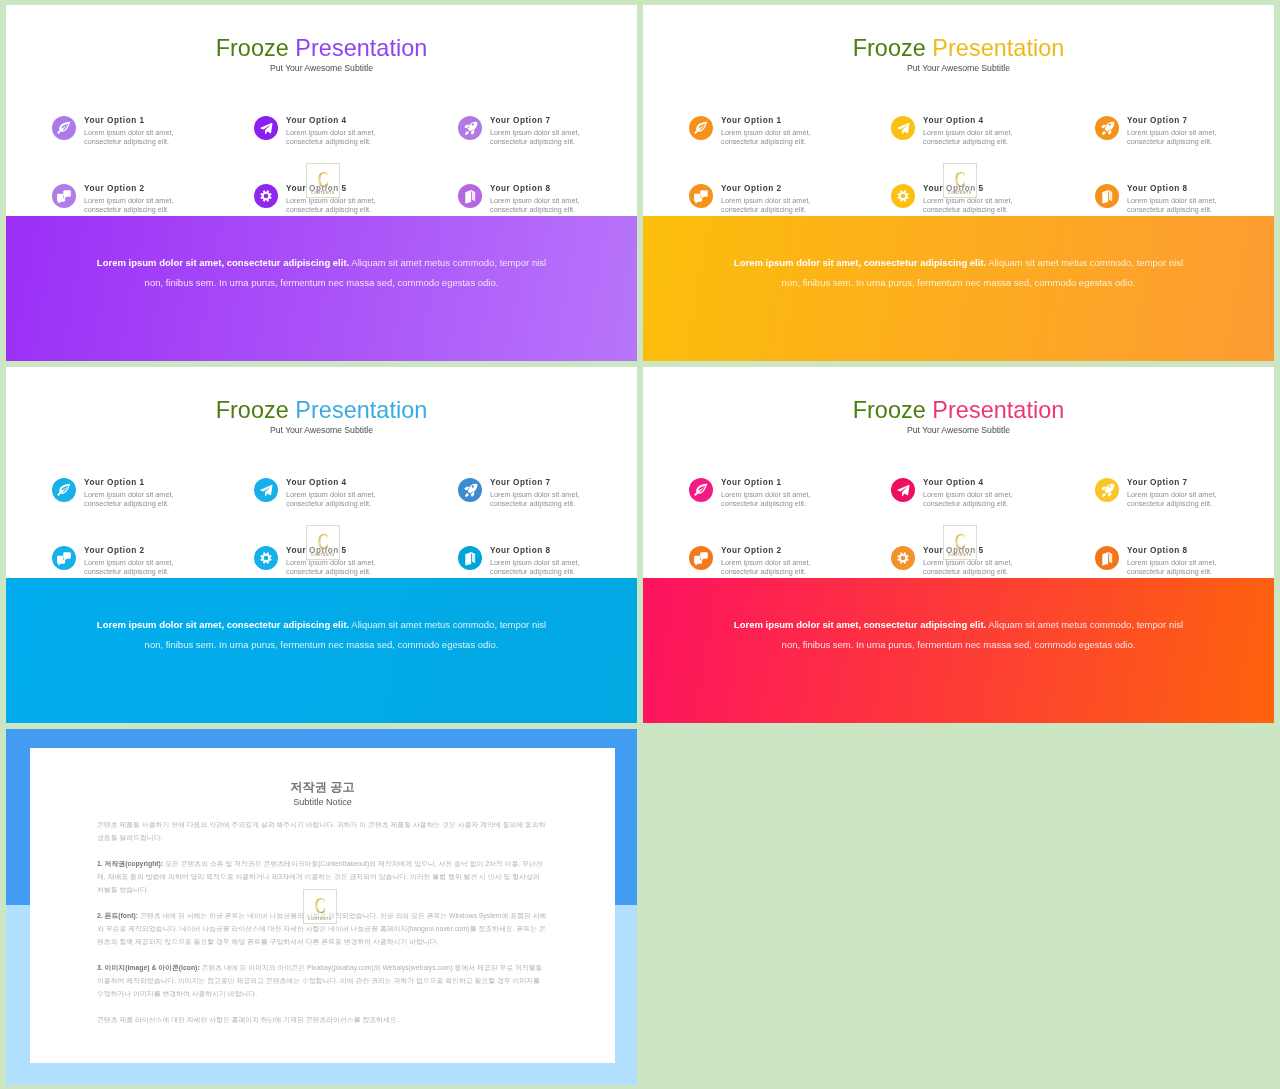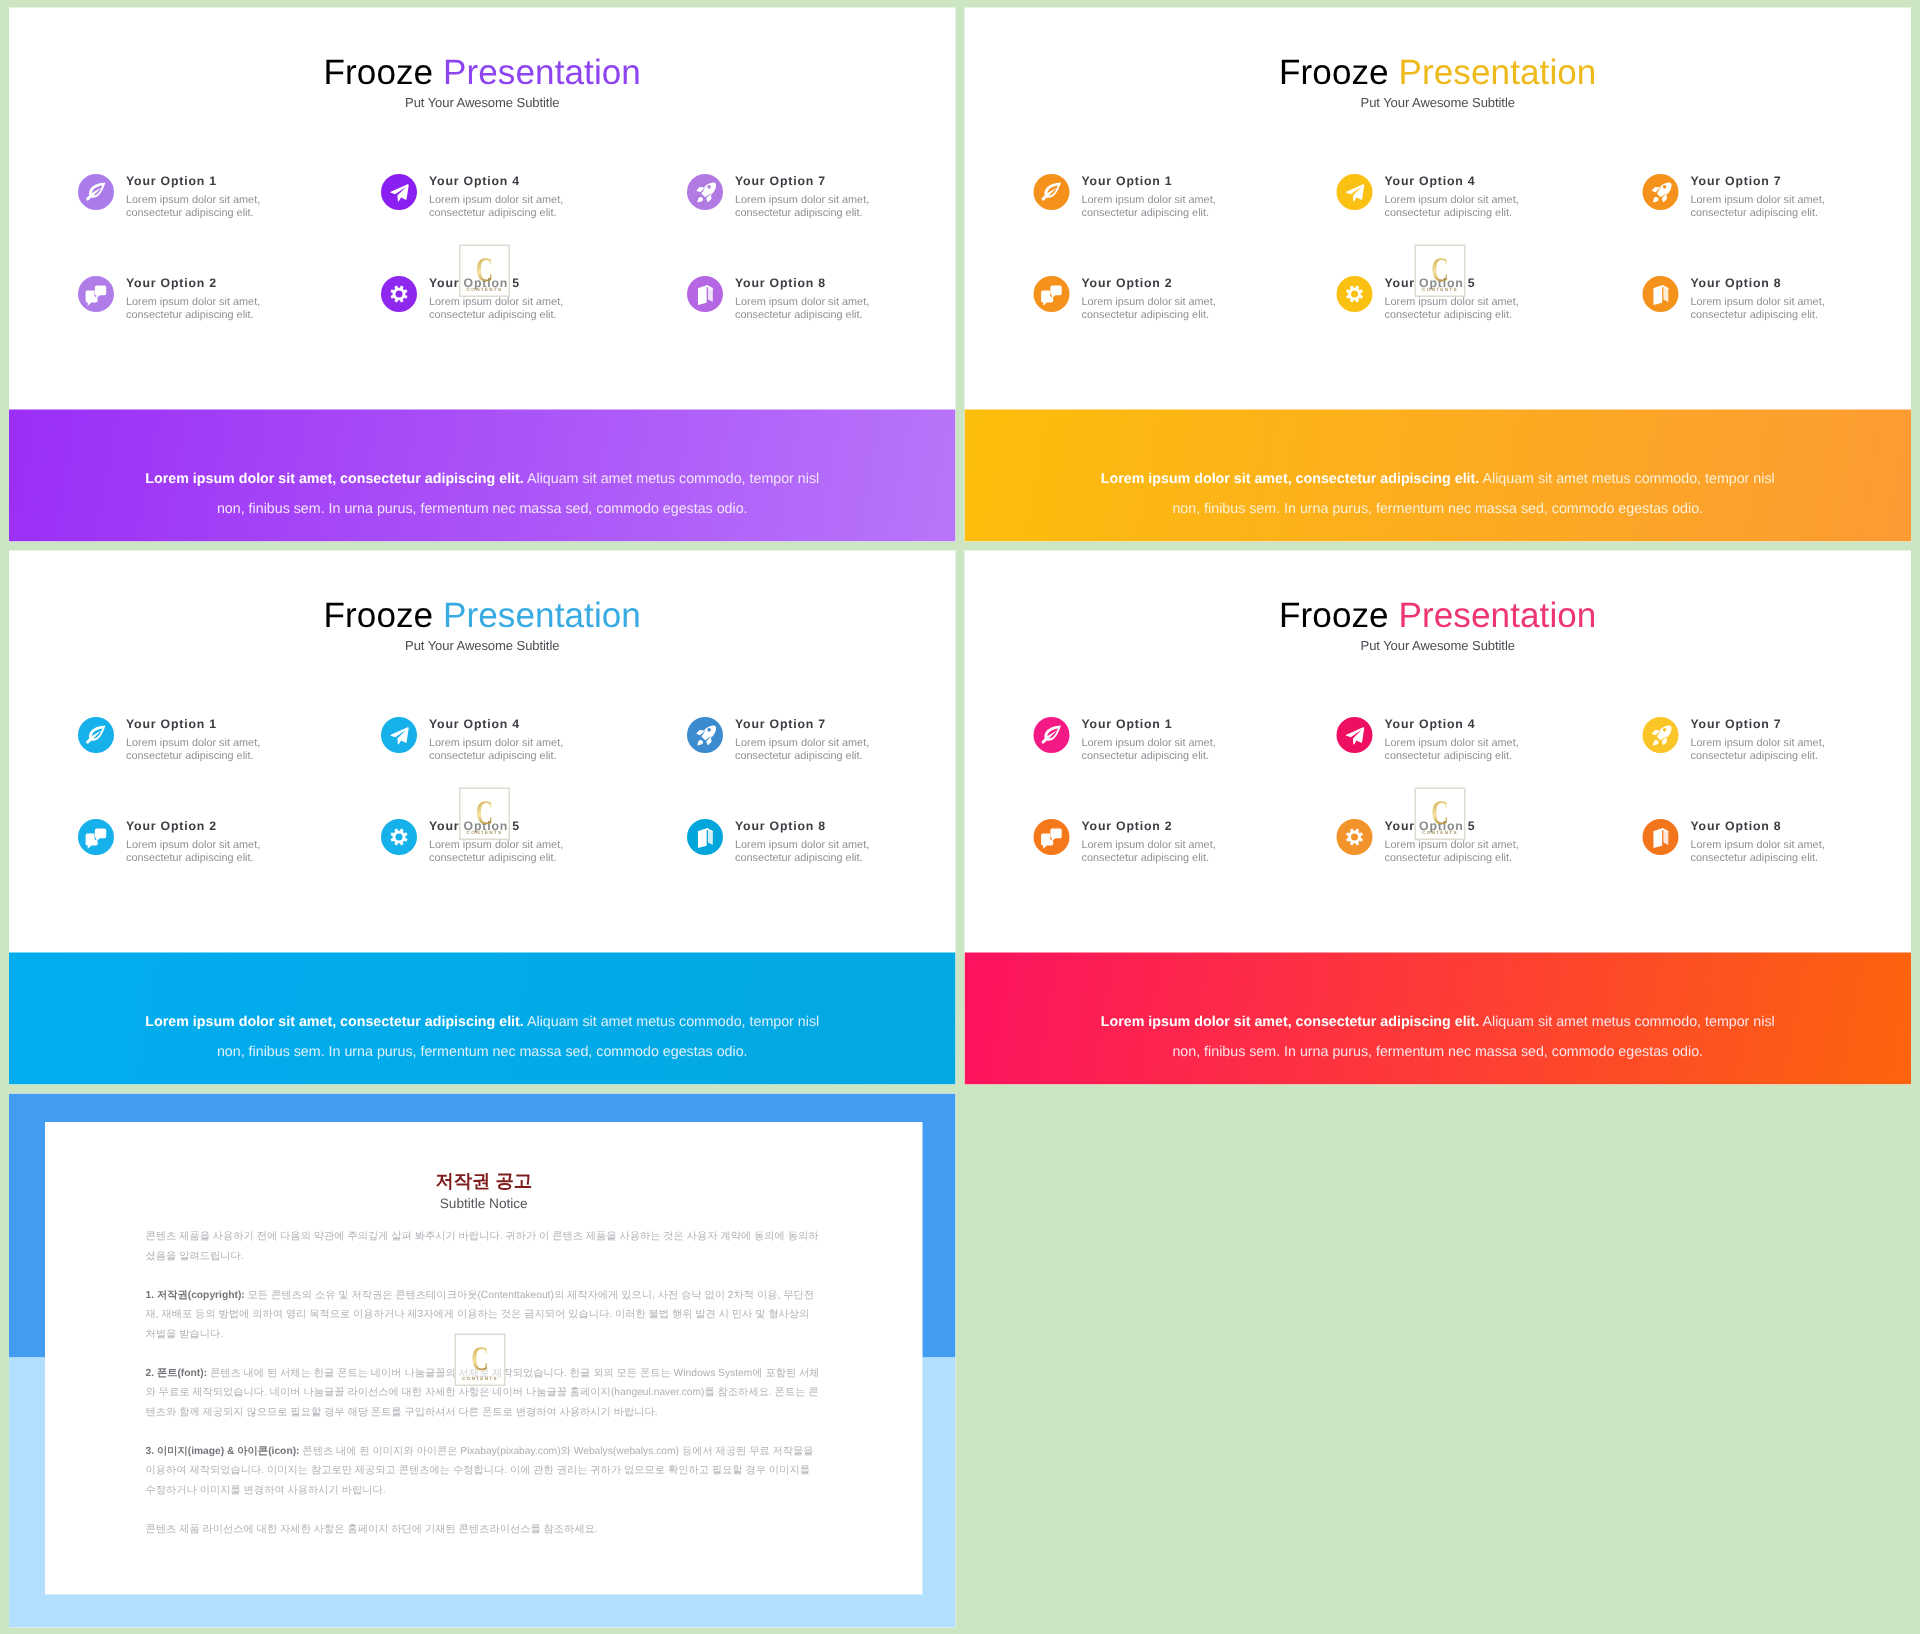--- a/index.html
+++ b/index.html
@@ -10,37 +10,37 @@
   .s-col1{left:6px;width:631px;}
   .s-col2{left:643px;width:631px;}
   .s-row1{top:5px;height:356px;}
   .s-row2{top:367px;height:356px;}
   .s-row3{top:729px;height:356px;}
 
   
   .sl-title{position:absolute;left:0;right:0;top:30px;text-align:center;
       font-size:23.4px;line-height:26px;letter-spacing:0.05px;font-weight:400;
       font-family:"Liberation Sans",sans-serif;white-space:nowrap;}
-  .sl-title .dark{color:#000000;text-align:right;}
+  .sl-title .dark{color:#4d7c0f;text-align:right;}
   .sl-subtitle{position:absolute;left:0;right:0;top:58px;text-align:center;
       font-size:8.7px;line-height:11px;color:#4b4d52;font-weight:400;letter-spacing:-0.05px;}
 
   
   .opts{position:absolute;left:0;top:99px;width:100%;height:110px;}
   .opt{position:absolute;width:180px;height:62px;}
   .opt .circ{position:absolute;left:0;top:12px;width:24px;height:24px;border-radius:50%;
       display:block;}
   .opt .circ svg{position:absolute;left:0;top:0;width:24px;height:24px;}
   .opt .otitle{position:absolute;left:32px;top:12px;font-size:8.2px;font-weight:700;
       color:#3b3d42;letter-spacing:0.55px;white-space:nowrap;}
   .opt .odesc{position:absolute;left:32px;top:24px;font-size:7.25px;line-height:9.3px;
       color:#8e9095;width:100px;letter-spacing:0.0px;}
 
   
-  .banner{position:absolute;left:0;bottom:0;width:100%;height:88px;}
+  .banner{position:absolute;left:0;bottom:0;width:100%;height:145px;}
   .banner .btext{position:absolute;left:50%;transform:translateX(-50%);
       top:37px;width:455px;text-align:center;font-size:9.5px;line-height:19.5px;
       color:#f1defa;letter-spacing:0px;}
   .banner .btext b{font-weight:700;color:#ffffff;}
 
   
   .wm{position:absolute;width:32px;height:33px;border:1px solid #dedbd3;
       background:rgba(255,255,252,0.40);}
   .wm .wmc{position:absolute;left:0;right:0;top:3px;text-align:center;
       font-family:"Liberation Serif",serif;font-size:23px;font-weight:700;
@@ -49,21 +49,21 @@
       -webkit-background-clip:text;background-clip:text;color:transparent;}
   .wm .wmt{position:absolute;left:0;right:0;bottom:2px;text-align:center;
       font-size:3.1px;letter-spacing:0.85px;color:#a99566;font-weight:700;}
 
   
   .cs{position:absolute;left:0;top:0;width:100%;height:100%;}
   .cs .topband{position:absolute;left:0;top:0;width:100%;height:176px;}
   .cs .botband{position:absolute;left:0;top:176px;width:100%;bottom:0;background:#b6dcf7;}
   .cs .inner{position:absolute;left:24px;top:19px;right:22px;bottom:22px;background:#fff;}
   .cs .ctitle{position:absolute;left:0;right:0;top:32px;text-align:center;
-      font-size:12.2px;font-weight:700;color:#7f1d1d;line-height:14px;}
+      font-size:12.2px;font-weight:700;color:#737373;line-height:14px;}
   .cs .csub{position:absolute;left:0;right:0;top:49px;text-align:center;
       font-size:9.1px;color:#55575c;line-height:11px;}
   .cs .body{position:absolute;left:67px;width:450px;top:70px;
       font-size:6.85px;line-height:13.0px;color:#aeb0b5;letter-spacing:0.0px;
       text-align:left;word-break:break-all;}
   .cs .body p{margin:0 0 13px 0;}
   .cs .body p b{color:#73757a;font-weight:700;}
 </style>
 </head>
 <body style="background: rgb(204, 230, 196);">

